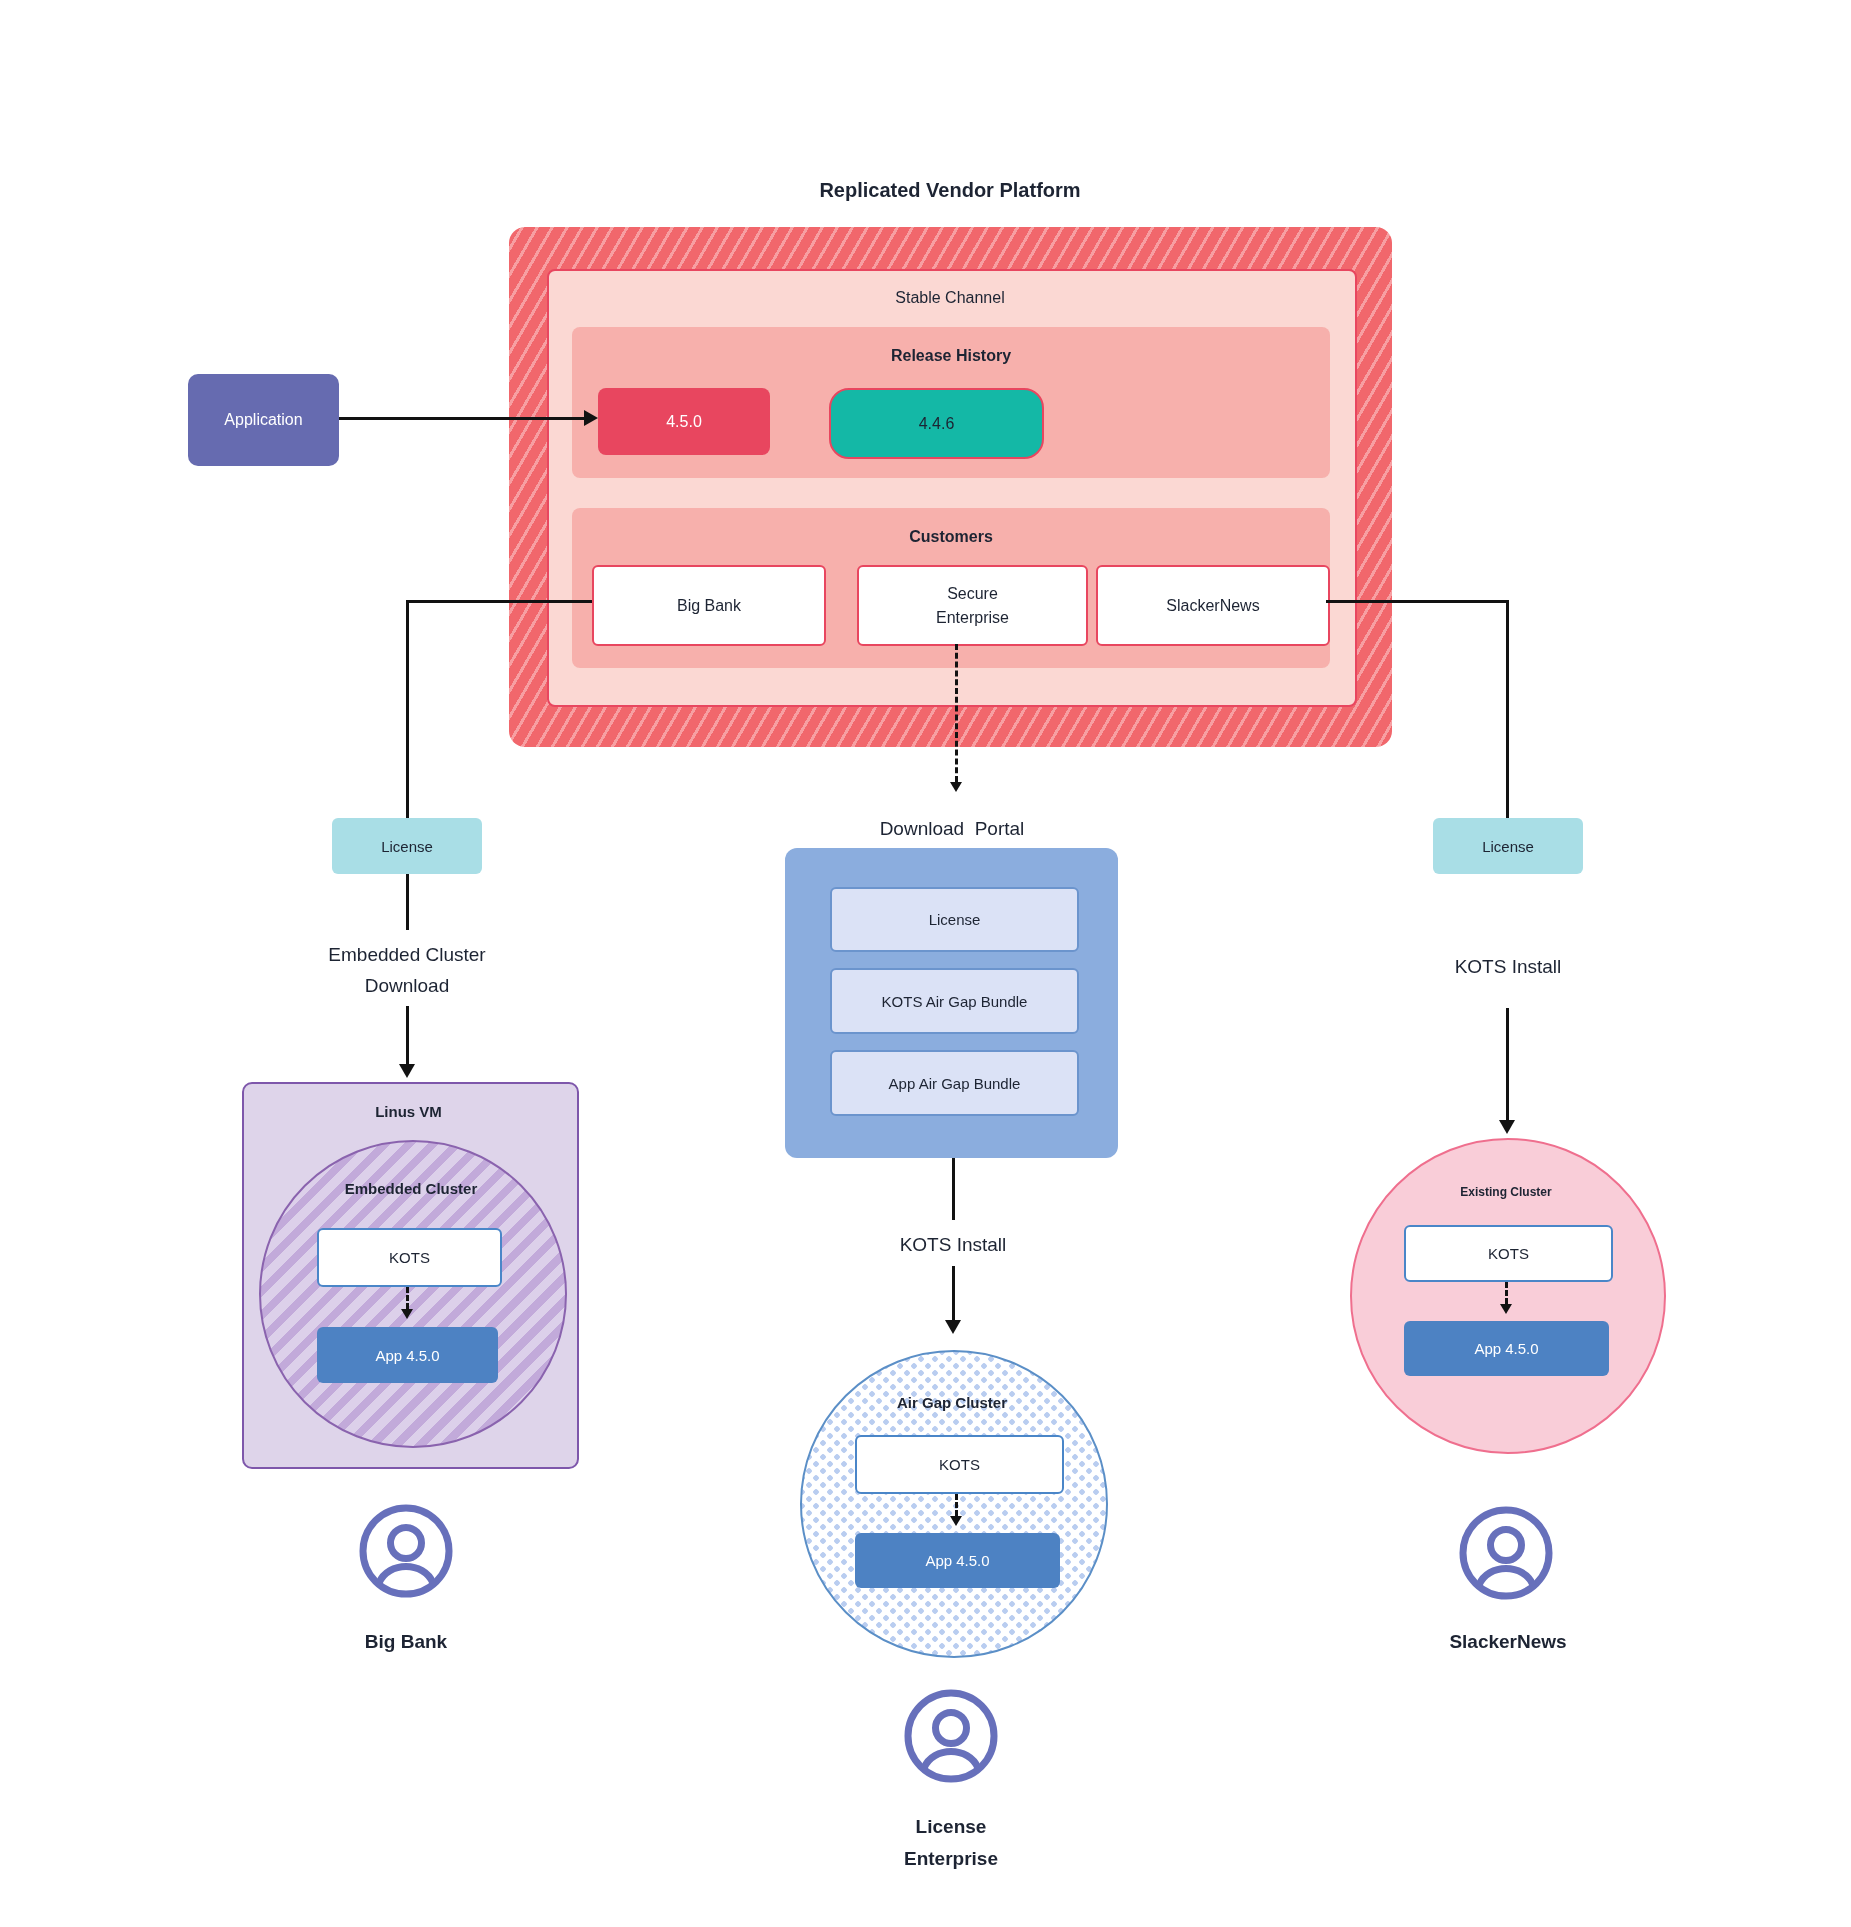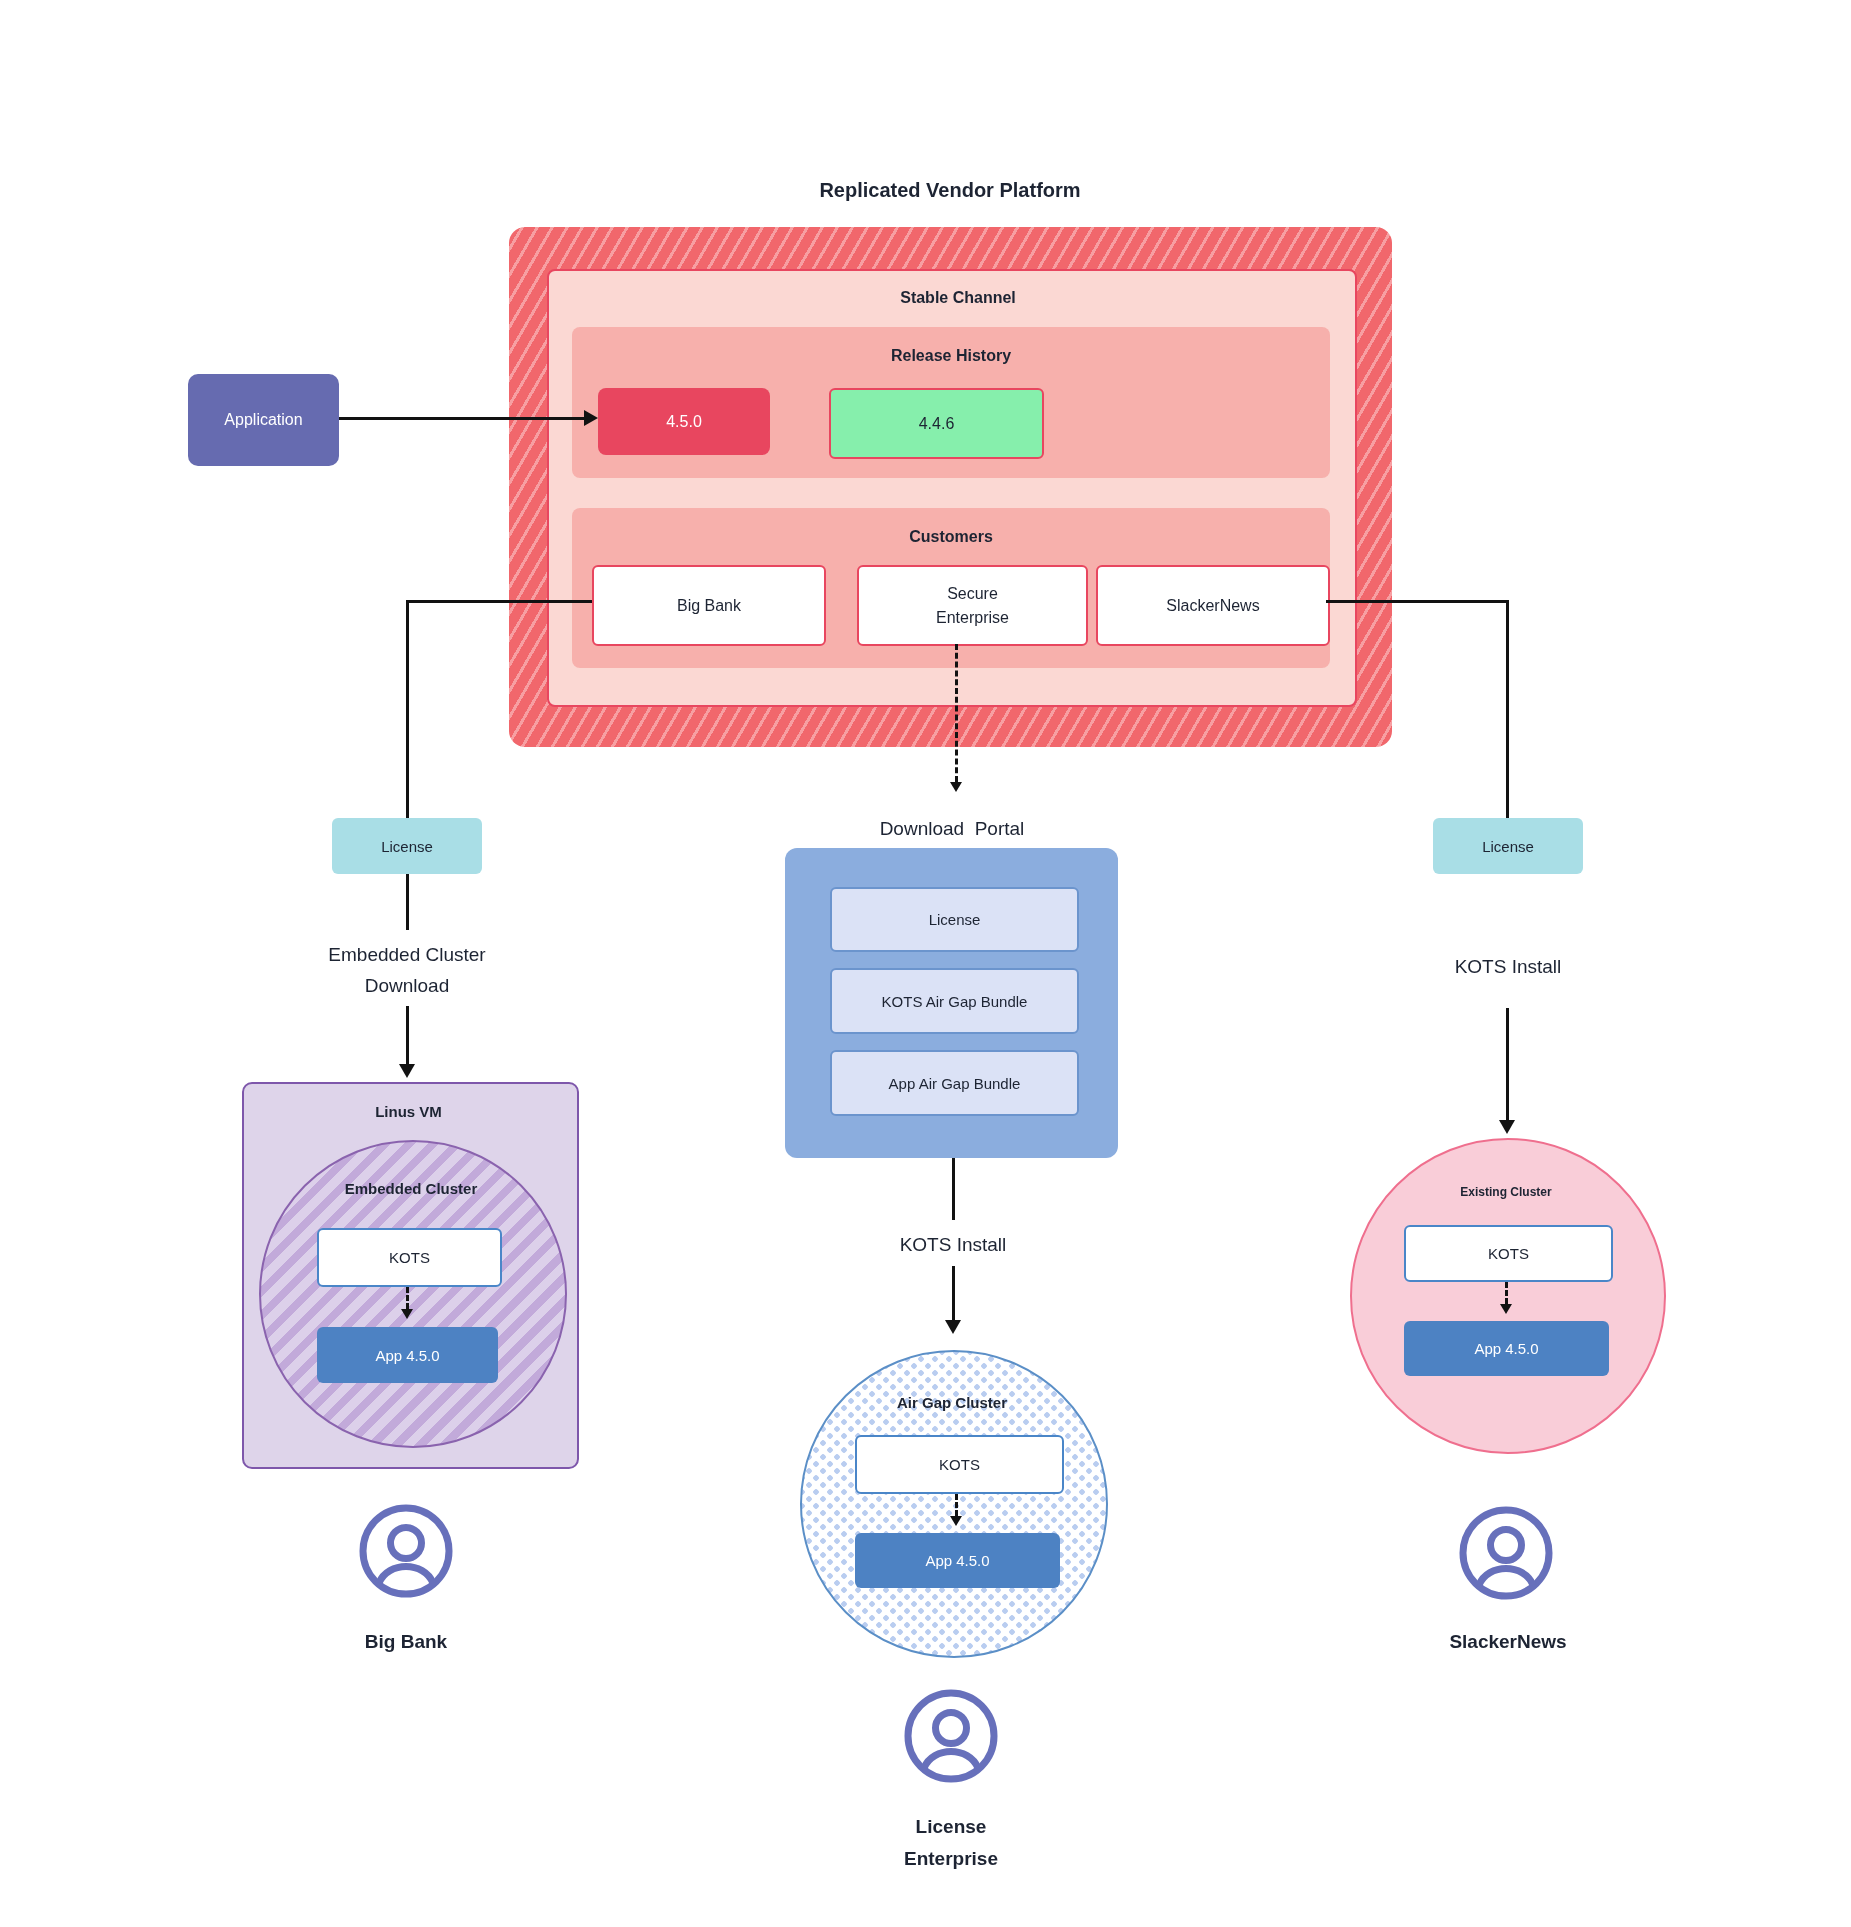--- a/index.html
+++ b/index.html
@@ -18,28 +18,28 @@
   .abs{position:absolute;}
   .center{display:flex;align-items:center;justify-content:center;text-align:center;}
 
   .page-title{left:600px;top:176px;width:700px;height:28px;font-size:20px;font-weight:600;}
 
   
   .platform{left:509px;top:227px;width:883px;height:520px;border-radius:16px;
     background:repeating-linear-gradient(120deg,var(--hatch-red-base) 0 10px,var(--hatch-red-stripe) 10px 13px);}
   .stable{left:547px;top:269px;width:806px;height:434px;background:var(--stable-fill);
     border:2px solid var(--accent-red);border-radius:8px;}
-  .stable-label{left:547px;top:286px;width:806px;height:24px;font-size:16px;font-weight:700;padding-left:8px;}
+  .stable-label{left:547px;top:286px;width:806px;height:24px;font-size:16px;font-weight:400;}
   .section{background:var(--section-fill);border-radius:8px;}
   .release{left:572px;top:327px;width:758px;height:151px;}
   .release-label{left:572px;top:345px;width:758px;height:22px;font-size:16px;font-weight:600;}
   .rel-450{left:598px;top:388px;width:172px;height:67px;background:var(--accent-red);
     border-radius:8px;color:#fff;font-size:16px;}
-  .rel-446{left:829px;top:388px;width:211px;height:67px;background:#86efac;
-    border:2px solid var(--accent-red);border-radius:6px;font-size:16px;}
+  .rel-446{left:829px;top:388px;width:211px;height:67px;background:#14b8a6;
+    border:2px solid var(--accent-red);border-radius:20px;font-size:16px;}
   .customers{left:572px;top:508px;width:758px;height:160px;}
   .customers-label{left:572px;top:526px;width:758px;height:22px;font-size:16px;font-weight:600;}
   .cust{background:#fff;border:2px solid var(--accent-red);border-radius:6px;font-size:16px;}
   .cust-bigbank{left:592px;top:565px;width:230px;height:77px;}
   .cust-secure{left:845px;top:565px;width:227px;height:77px;line-height:24px;margin-left:12px;}
   .cust-secure span{display:inline-block;width:110px;}
   .cust-slacker{left:1096px;top:565px;width:230px;height:77px;}
 
   .application{left:188px;top:374px;width:151px;height:92px;background:var(--app-purple);
     border-radius:10px;color:#fff;font-size:16px;}

